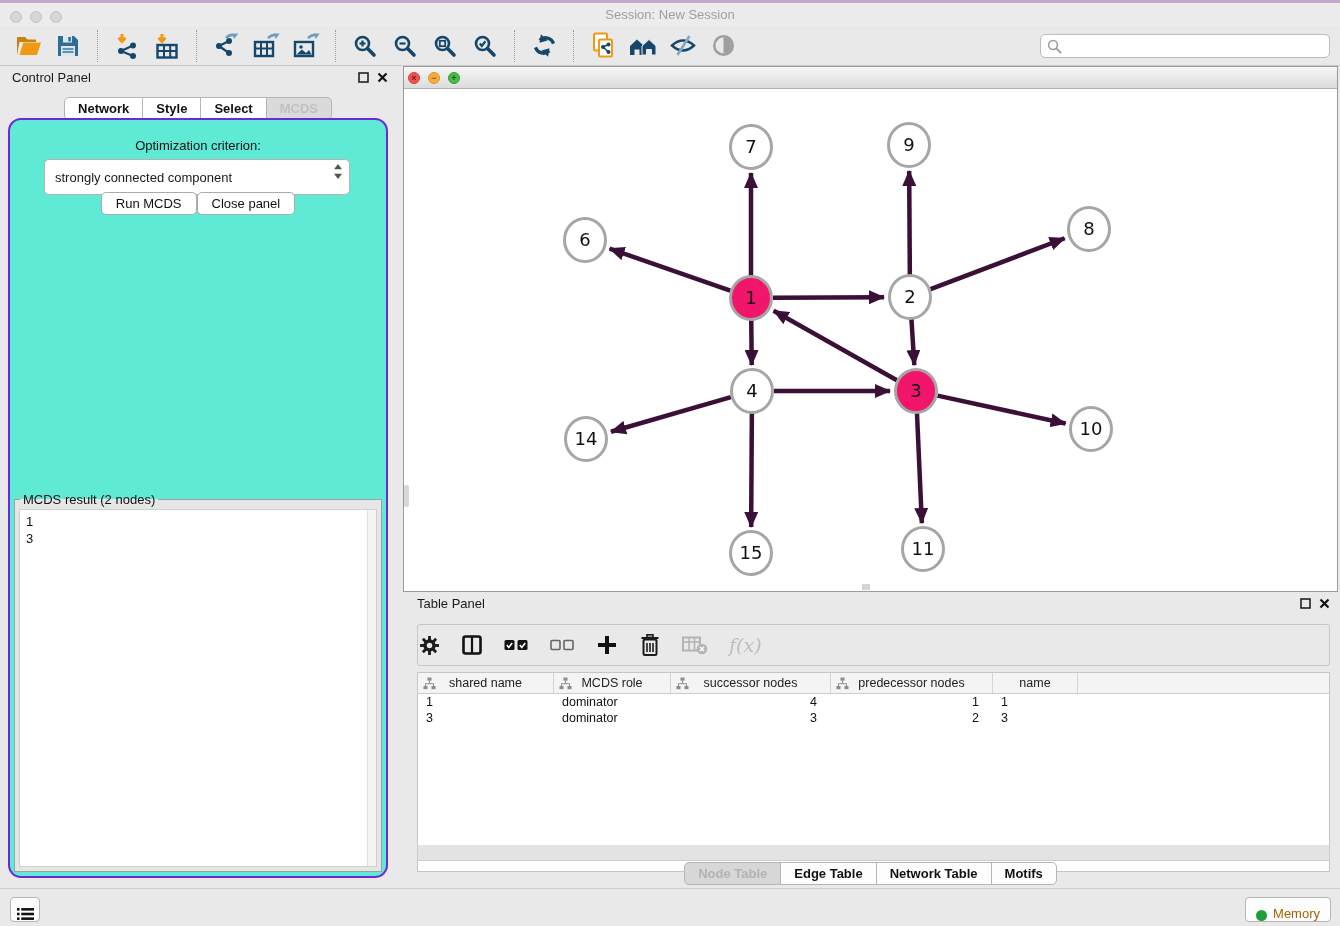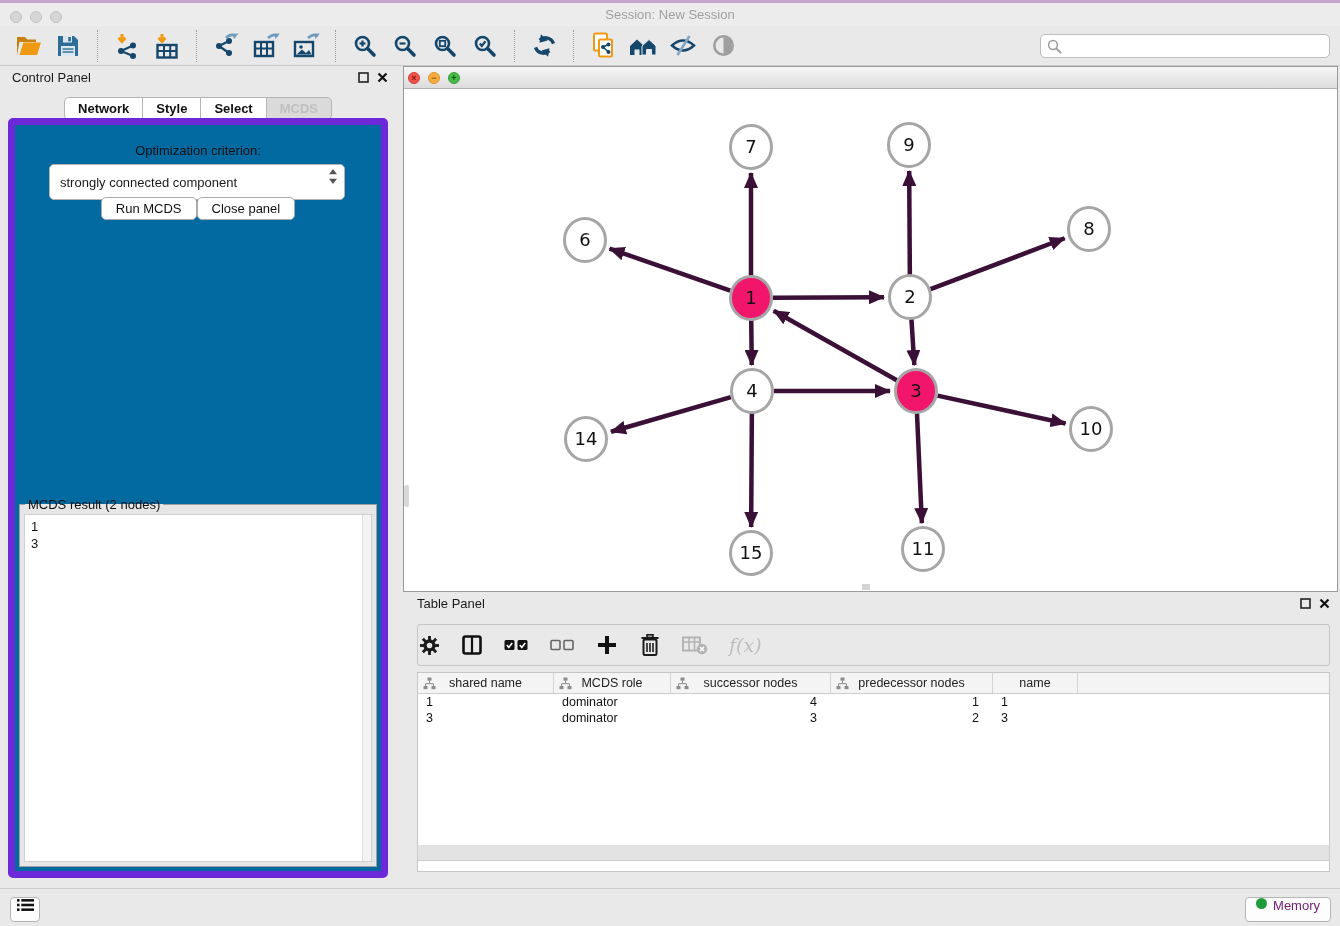--- a/index.html
+++ b/index.html
@@ -29,22 +29,22 @@
   
   .control-panel { position:absolute; left:0; top:66px; width:396px; height:822px; }
   .panel-header { position:absolute; top:4px; left:12px; font-size:13px; color:#1a1a1a; }
   .win-icons { position:absolute; top:6px; right:8px; display:flex; gap:8px; align-items:center; }
   .ctab-strip { position:absolute; top:31px; left:0; right:0; display:flex; justify-content:center; }
   .ctab { font-size:13px; font-weight:bold; background:#fff; border:1px solid #b5b5b5; padding:3px 13px;
           margin-left:-1px; color:#111; }
   .ctab:first-child { border-radius:5px 0 0 5px; margin-left:0; }
   .ctab:last-child { border-radius:0 5px 5px 0; }
   .ctab.sel { background:#dadada; color:#c0c0c0; }
-  .cp-body { position:absolute; top:52px; left:8px; right:8px; bottom:10px; background:#0369a1;
-             border:7px solid #6d28d9; border-radius:5px; }
+  .cp-body { position:absolute; top:52px; left:8px; right:8px; bottom:10px; background:#5eead4;
+             border:2px solid #6d28d9; border-radius:13px; }
   .opt-label { position:absolute; top:18px; left:0; right:0; text-align:center; font-size:13px; color:#111; }
   .dropdown { position:absolute; top:39px; left:34px; right:36px; height:36px; background:#fff;
               border:1px solid #b3b3b3; border-radius:5px; display:flex; align-items:center;
               font-size:13px; padding-left:10px; }
   .dd-chev { position:absolute; right:6px; top:3px; }
   .btn-row { position:absolute; top:72px; left:0; right:0; display:flex; justify-content:center; }
   .pbtn { background:#fff; border:1px solid #ababab; border-radius:5px; font-size:13px; padding:3px 14px;
           color:#111; font-family:inherit; }
   .mcds-result { position:absolute; top:372px; left:4px; right:4px; bottom:4px;
                  border:1px solid #9f9f9f; background:#e6e6e6; }
@@ -88,22 +88,22 @@
   .ttab-strip { position:absolute; top:270px; left:0; right:0; display:flex; justify-content:center; }
   .ttab { font-size:13px; font-weight:bold; background:#fdfdfd; border:1px solid #b5b5b5;
           padding:3px 13px; margin-left:-1px; color:#111; }
   .ttab:first-child { border-radius:5px 0 0 5px; margin-left:0; }
   .ttab:last-child { border-radius:0 5px 5px 0; }
   .ttab.sel { background:#d7d7d7; color:#b3b3b3; }
   
   .statusbar { position:absolute; top:888px; left:0; right:0; bottom:0; background:#e9e9e9;
                border-top:1px solid #cccccc; }
   .sbtn { position:absolute; top:8px; height:25px; background:#fdfdfd; border:1px solid #b5b5b5;
-          border-radius:4px; display:flex; align-items:flex-start; justify-content:center; gap:6px;
-          font-size:13px; color:#701a75; }
+          border-radius:4px; display:flex; align-items:flex-end; justify-content:center; gap:6px;
+          font-size:13px; color:#a16207; }
   .mem-dot { width:11px; height:11px; border-radius:50%; }
   svg { display:block; }
 </style>
 </head>
 <body>
 
 <div class="top-strip"></div>
 <div class="titlebar">
   <span class="tl-dot" style="left:10px"></span>
   <span class="tl-dot" style="left:30px"></span>
@@ -521,20 +521,26 @@
         <div class="tr">
           <div class="td" style="width:136px;text-align:left;padding-left:8px;">3</div>
           <div class="td" style="width:117px;text-align:left;padding-left:8px;">dominator</div>
           <div class="td" style="width:160px;text-align:right;padding-right:14px;">3</div>
           <div class="td" style="width:162px;text-align:right;padding-right:14px;">2</div>
           <div class="td" style="width:85px;text-align:left;padding-left:8px;">3</div>
         </div>
       </div>
   </div>
   <div class="tp-scrollstrip"></div>
+  <div class="ttab-strip">
+    <span class="ttab sel">Node Table</span>
+    <span class="ttab">Edge Table</span>
+    <span class="ttab">Network Table</span>
+    <span class="ttab">Motifs</span>
+  </div>
 </div>
 
 <div class="statusbar">
   <div class="sbtn" style="left:10px;width:30px;">
     <svg width="17" height="14" viewBox="0 0 20 16">
         <g fill="#111">
           <rect x="0" y="1" width="3" height="3"></rect>
           <rect x="5" y="1" width="15" height="3"></rect>
           <rect x="0" y="6.5" width="3" height="3"></rect>
           <rect x="5" y="6.5" width="15" height="3"></rect>

